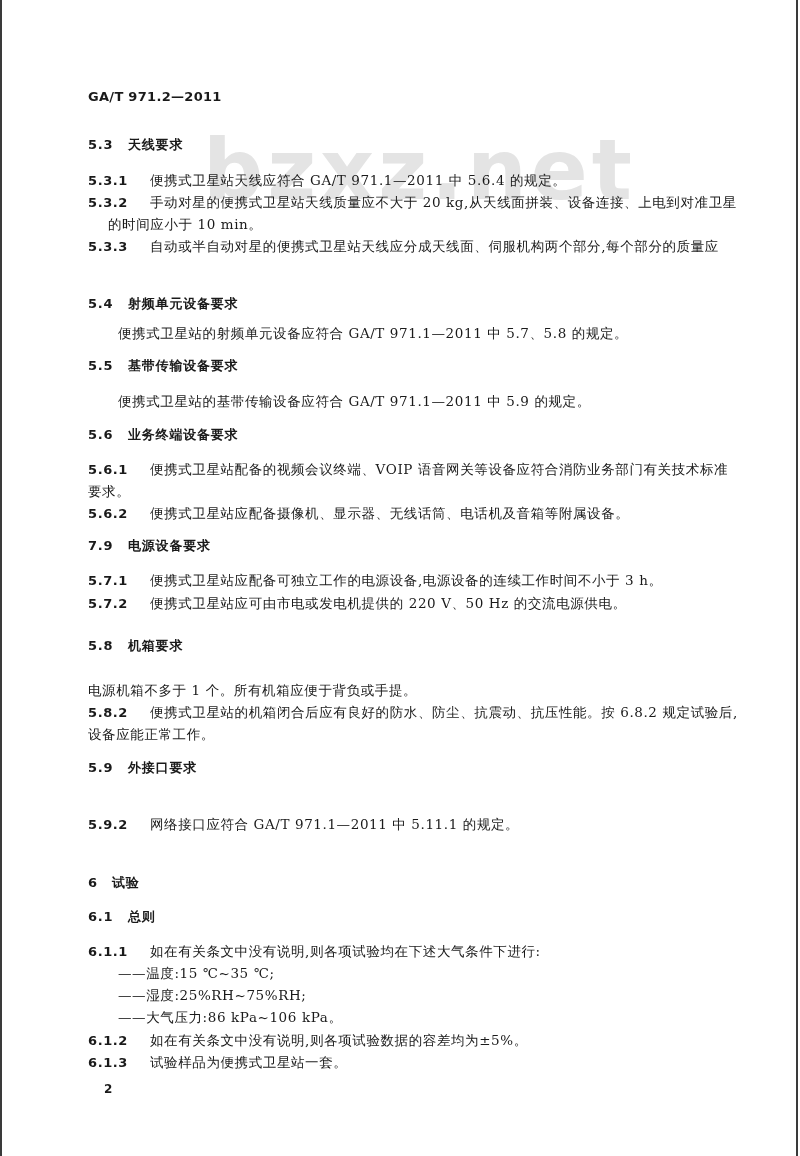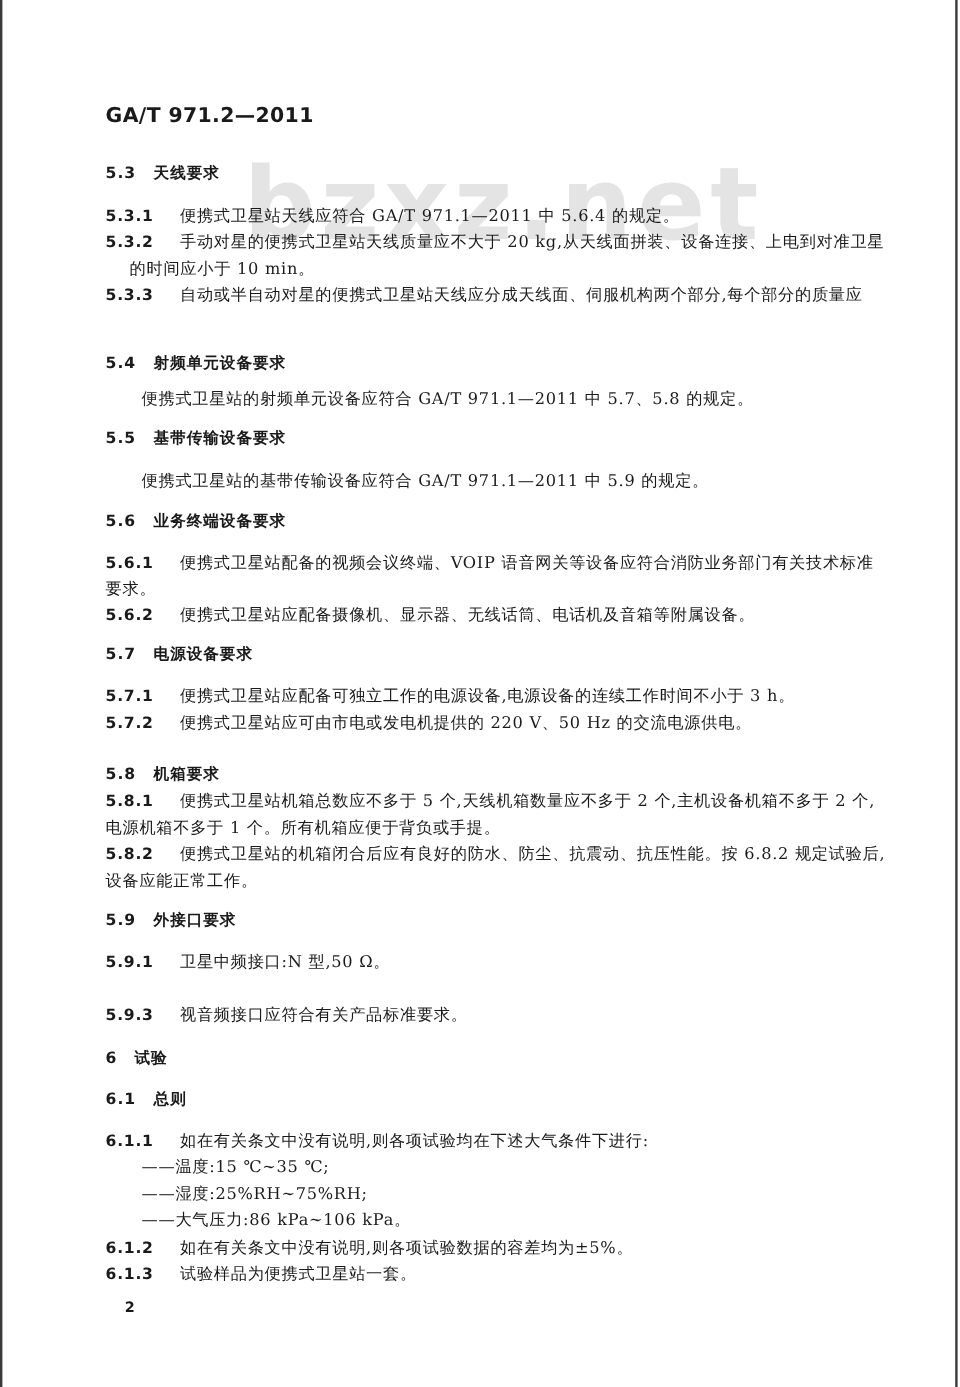--- a/index.html
+++ b/index.html
@@ -4,21 +4,21 @@
 <style>
   html, body { margin: 0; padding: 0; background: #ffffff; }
   body { width: 800px; height: 1156px; position: relative; overflow: hidden;
          font-family: "DejaVu Serif", "Liberation Serif", serif; color: #1a1a1a; }
   .page { position: absolute; left: 0; top: 0; width: 800px; height: 1156px; background: #fff; }
   .border-left { position: absolute; left: 0; top: 0; width: 2px; height: 1156px; background: #3a3a3a; }
   .border-right { position: absolute; left: 796px; top: 0; width: 2px; height: 1156px; background: #3a3a3a; }
   .watermark { position: absolute; left: 203px; top: 128px; font-family: "DejaVu Sans", "Liberation Sans", sans-serif;
                font-weight: bold; font-size: 84px; letter-spacing: 4px; color: #e4e4e4; line-height: 84px; z-index: 0; }
   .line { position: absolute; left: 88px; font-size: 13.5px; line-height: 20px; white-space: nowrap; z-index: 1; letter-spacing: 0.6px; }
-  .hdr { font-family: "DejaVu Sans", "Liberation Sans", sans-serif; font-weight: bold; font-size: 17px; letter-spacing: 0.3px; }
+  .hdr { font-family: "DejaVu Sans", "Liberation Sans", sans-serif; font-weight: bold; font-size: 13px; letter-spacing: 0.3px; }
   .h2 { font-family: "DejaVu Sans", "Liberation Sans", sans-serif; font-weight: bold; font-size: 13px; letter-spacing: 0.8px; }
   .num { display: inline-block; font-family: "DejaVu Sans", "Liberation Sans", sans-serif; font-weight: bold; font-size: 13px; }
   .h2 .num { width: 40px; }
   .h1 .num { width: 24px; }
   .p .num { width: 62px; }
   .indent { left: 118px; }
   .dash { left: 118px; }
   .pagenum { position: absolute; left: 104px; top: 1082px; font-family: "DejaVu Sans", "Liberation Sans", sans-serif; font-size: 12px; font-weight: bold; }
 </style>
 </head>
@@ -60,49 +60,43 @@
   </div>
   <div class="line p" style="top:459px;">
     <span class="num">5.6.1</span><span>便携式卫星站配备的视频会议终端、VOIP 语音网关等设备应符合消防业务部门有关技术标准</span>
   </div>
   <div class="line" style="top:481px;">要求。</div>
   <div class="line p" style="top:503px;">
     <span class="num">5.6.2</span><span>便携式卫星站应配备摄像机、显示器、无线话筒、电话机及音箱等附属设备。</span>
   </div>
 
   <div class="line h2" style="top:536px;">
-    <span class="num">5.7</span><span>电源设备要求</span>
+    <span class="num">7.9</span><span>电源设备要求</span>
   </div>
   <div class="line p" style="top:570px;">
     <span class="num">5.7.1</span><span>便携式卫星站应配备可独立工作的电源设备,电源设备的连续工作时间不小于 3 h。</span>
   </div>
   <div class="line p" style="top:593px;">
     <span class="num">5.7.2</span><span>便携式卫星站应可由市电或发电机提供的 220 V、50 Hz 的交流电源供电。</span>
   </div>
 
   <div class="line h2" style="top:624px;margin-top:12px;">
     <span class="num">5.8</span><span>机箱要求</span>
   </div>
-  <div class="line p" style="top:658px;">
-    <span class="num">5.8.1</span><span>便携式卫星站机箱总数应不多于 5 个,天线机箱数量应不多于 2 个,主机设备机箱不多于 2 个,</span>
-  </div>
   <div class="line" style="top:680px;">电源机箱不多于 1 个。所有机箱应便于背负或手提。</div>
   <div class="line p" style="top:702px;">
     <span class="num">5.8.2</span><span>便携式卫星站的机箱闭合后应有良好的防水、防尘、抗震动、抗压性能。按 6.8.2 规定试验后,</span>
   </div>
   <div class="line" style="top:724px;">设备应能正常工作。</div>
 
   <div class="line h2" style="top:758px;">
     <span class="num">5.9</span><span>外接口要求</span>
   </div>
-  <div class="line p" style="top:792px;">
-    <span class="num">5.9.1</span><span>卫星中频接口:N 型,50 Ω。</span>
-  </div>
-  <div class="line p" style="top:836px;">
-    <span class="num">5.9.3</span><span>视音频接口应符合有关产品标准要求。</span>
+  <div class="line p" style="top:814px;">
+    <span class="num">5.9.2</span><span>网络接口应符合 GA/T 971.1—2011 中 5.11.1 的规定。</span>
   </div>
 
   <div class="line h2 h1" style="top:873px;">
     <span class="num">6</span><span>试验</span>
   </div>
   <div class="line h2" style="top:907px;">
     <span class="num">6.1</span><span>总则</span>
   </div>
   <div class="line p" style="top:941px;">
     <span class="num">6.1.1</span><span>如在有关条文中没有说明,则各项试验均在下述大气条件下进行:</span>

